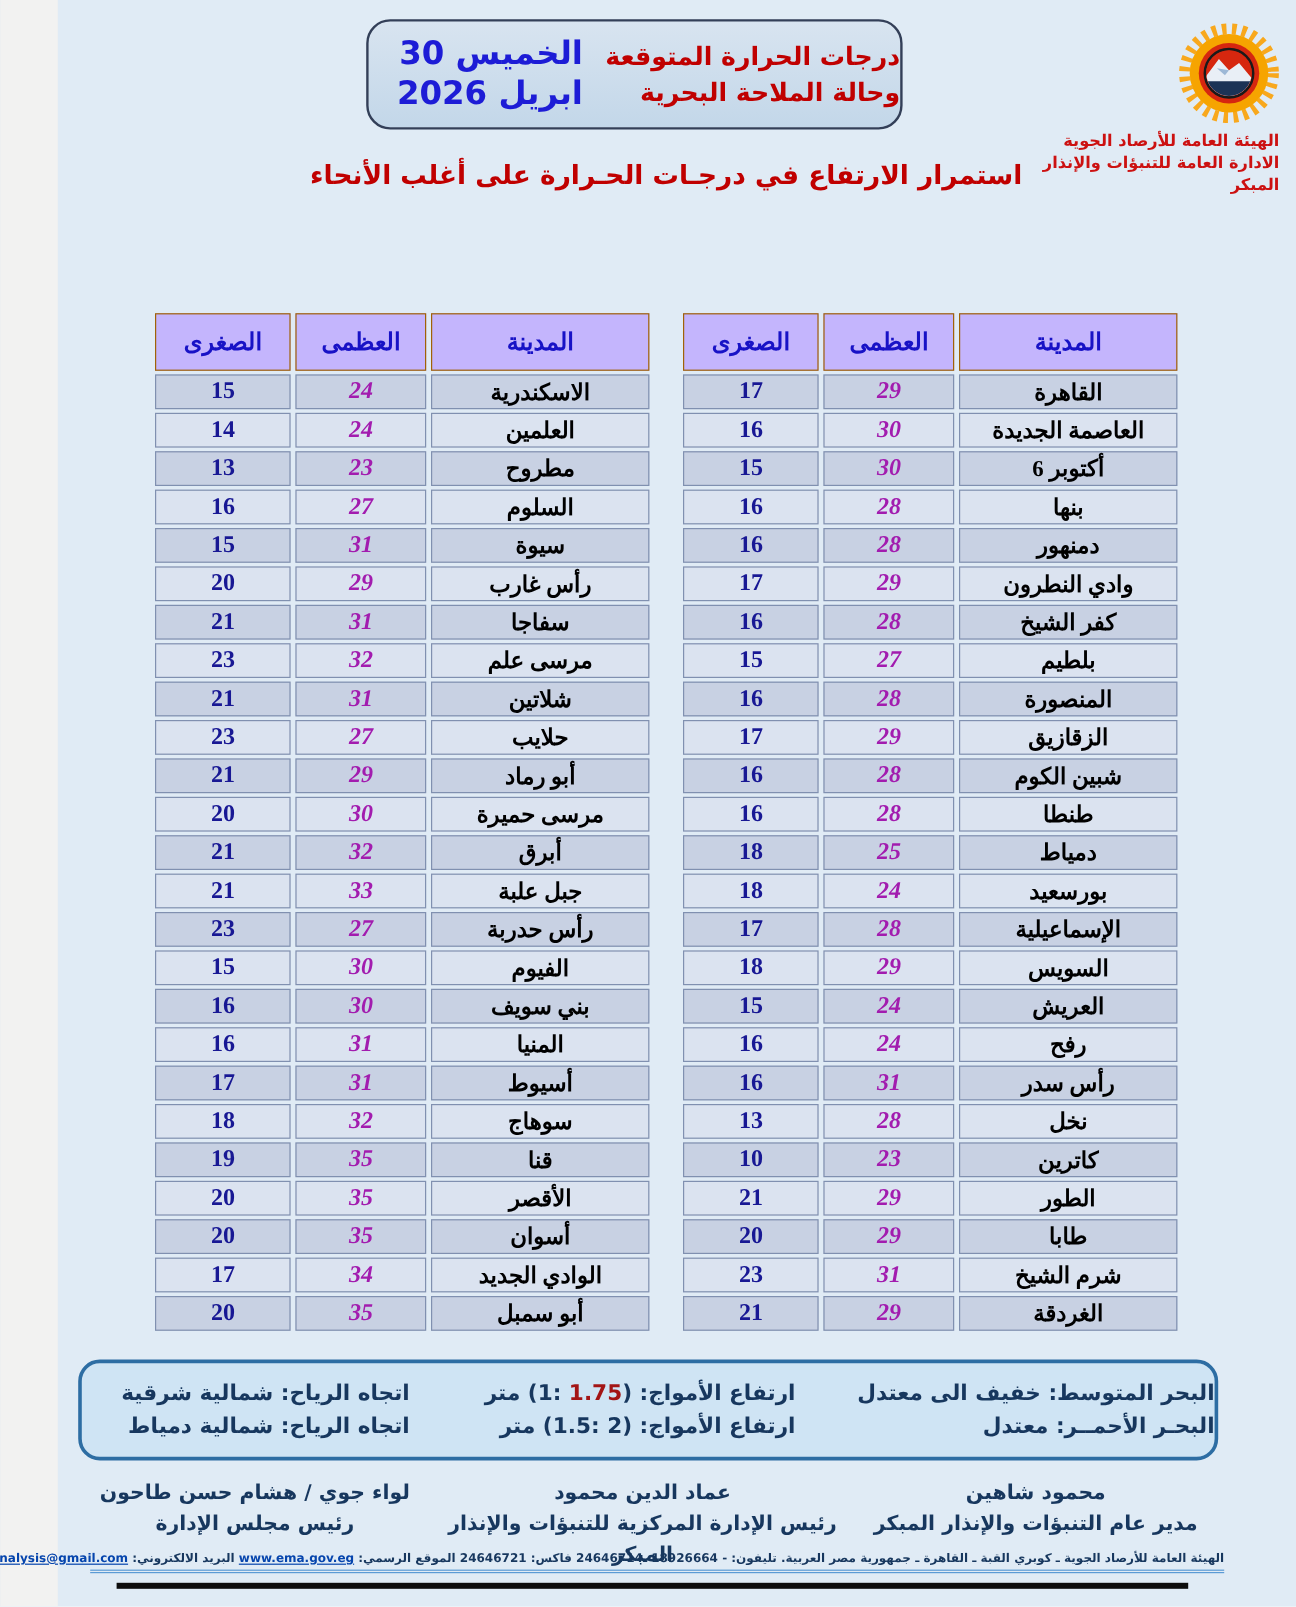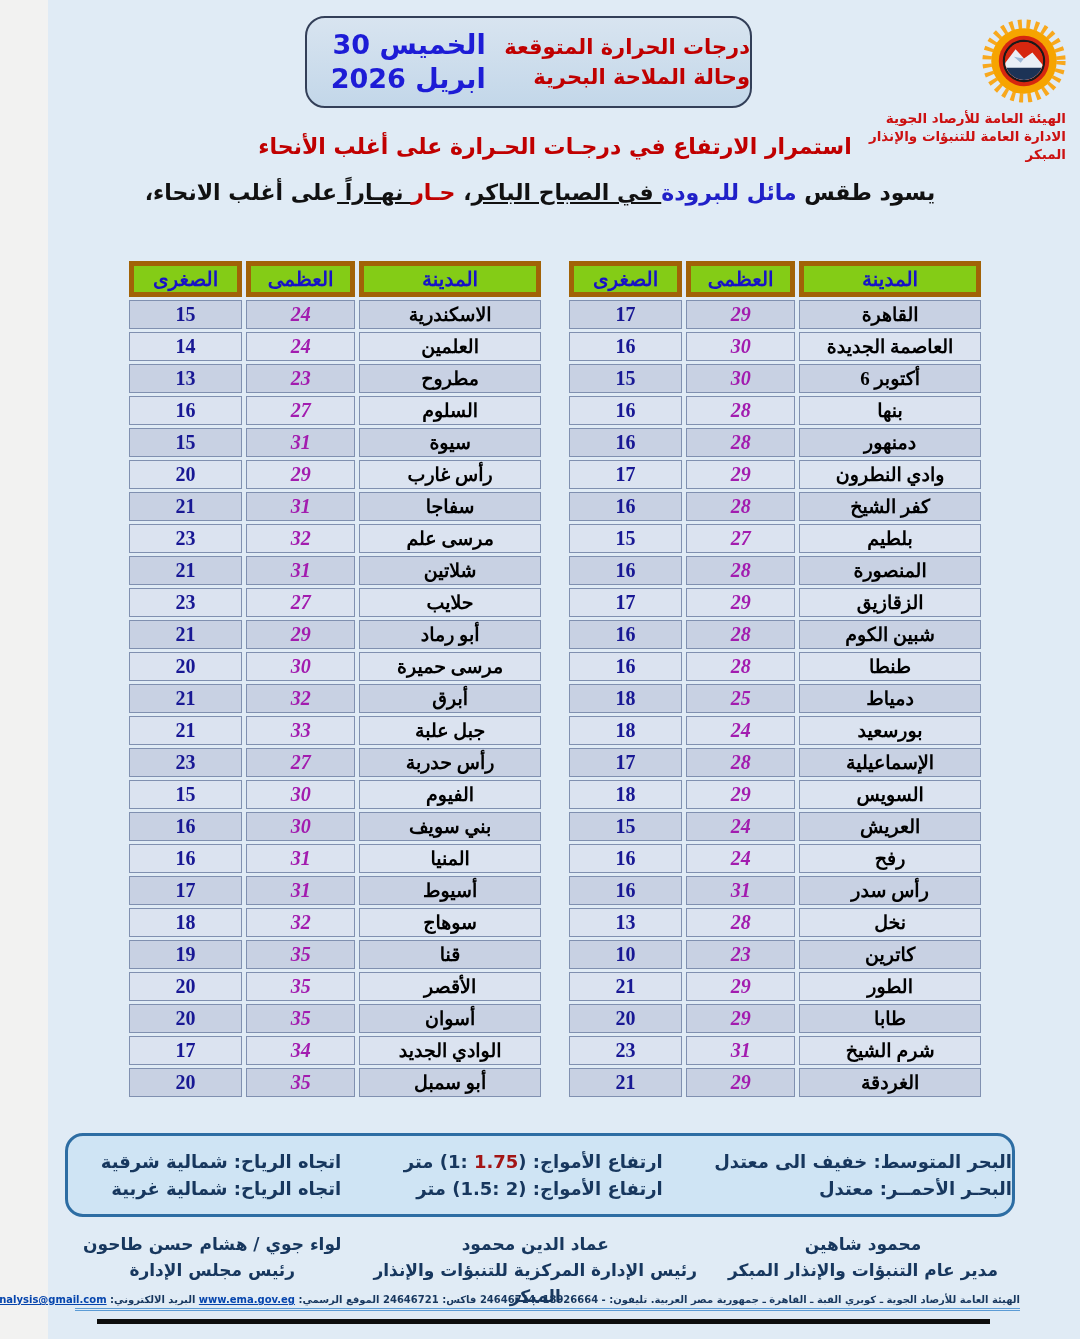--- a/index.html
+++ b/index.html
@@ -23,22 +23,22 @@
   .summary{position:absolute;top:174px;left:60px;right:60px;text-align:center;
     font-weight:bold;font-size:22px;color:#111;line-height:37px;}
   .t-blue{color:#2020c8;}
   .t-red{color:#c00000;}
   .t-und{text-decoration:underline;}
 
   
   .tables{position:absolute;top:258px;left:125px;right:95px;display:flex;gap:20px;direction:rtl;}
   table.temps{border-collapse:separate;border-spacing:4px 3px;width:420px;table-layout:fixed;
     font-family:"Liberation Serif","DejaVu Serif",serif;}
-  table.temps th{background:#84cc16;color:#1812c6;font-size:20px;font-weight:bold;
-    height:36px;border:5px solid #a16207;box-sizing:border-box;}
+  table.temps th{background:#c4b5fd;color:#1812c6;font-size:20px;font-weight:bold;
+    height:48px;border:1px solid #a16207;box-sizing:border-box;}
   table.temps td{height:29px;text-align:center;font-weight:bold;border:1px solid #8090b0;
     box-sizing:border-box;padding:0;}
   table.temps tr:nth-child(odd) td{background:#c8d1e3;}
   table.temps tr:nth-child(even) td{background:#dbe3f0;}
   td.city{color:#000;font-size:19px;}
   td.max{color:#a21caf;font-size:20px;font-style:italic;}
   td.min{color:#181894;font-size:20px;}
 
   
   .marine{position:absolute;top:1133px;left:65px;width:950px;height:84px;
@@ -92,21 +92,20 @@
     </svg>
     <div class="org-lines">
       <div>الهيئة العامة للأرصاد الجوية</div>
       <div>الادارة العامة للتنبؤات والإنذار المبكر</div>
     </div>
   </div>
 
   <div class="headline">استمرار الارتفاع في درجـات الحـرارة على أغلب الأنحاء</div>
 
   <div class="summary">
-    <div><span>يسود طقس </span><span class="t-blue">مائل للبرودة</span><span class="t-und"> في الصباح الباكر</span><span>، </span><span class="t-red">حـار</span><span class="t-und"> نهـاراً </span><span>على أغلب الانحاء،</span></div>
   </div>
 
   <div class="tables">
     <table class="temps" dir="rtl">
       <colgroup>
           <col style="width:45%">
           <col style="width:27%">
           <col style="width:28%">
         </colgroup>
       <thead>
@@ -397,21 +396,21 @@
     <div class="cell wind">
       <span>اتجاه الرياح: </span><span>شمالية شرقية</span>
     </div>
     <div class="cell sea">
       <span>البحـر الأحمــر:</span><span> معتدل</span>
     </div>
     <div class="cell wave">
       <span>ارتفاع الأمواج: </span><span class="num-ltr"><span>(1.5: 2</span><span class="wave-hi"></span><span>)</span></span><span> متر</span>
     </div>
     <div class="cell wind">
-      <span>اتجاه الرياح: </span><span>شمالية غربية</span>
+      <span>اتجاه الرياح: </span><span>شمالية دمياط</span>
     </div>
   </div>
 
   <div class="signs">
     <div>
       <div>محمود شاهين</div>
       <div>مدير عام التنبؤات والإنذار المبكر</div>
     </div>
     <div>
       <div>عماد الدين محمود</div>

